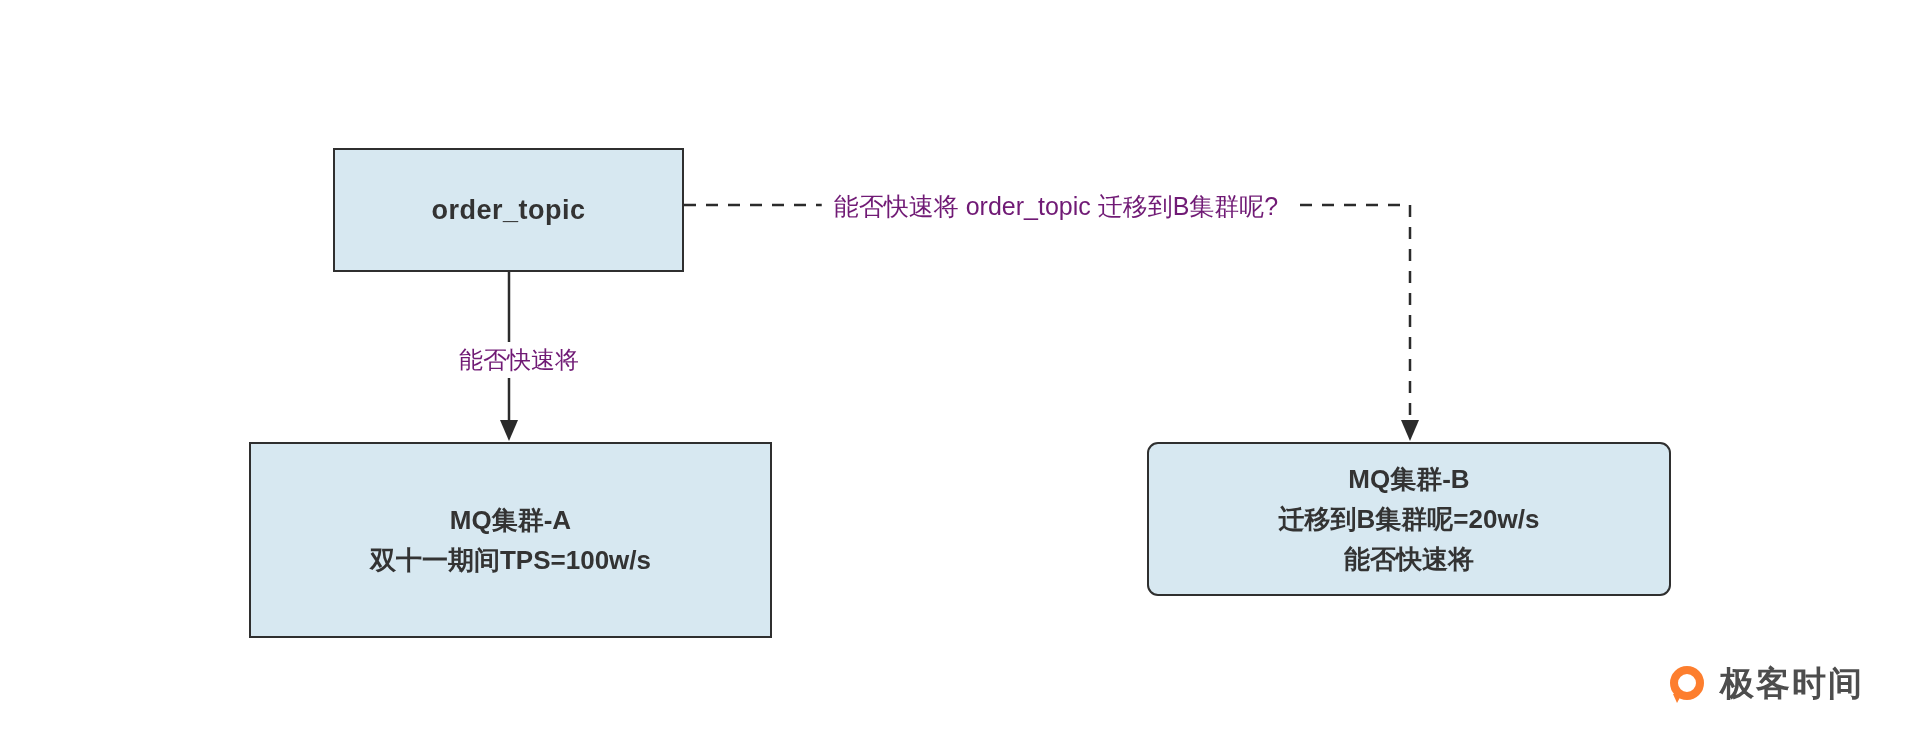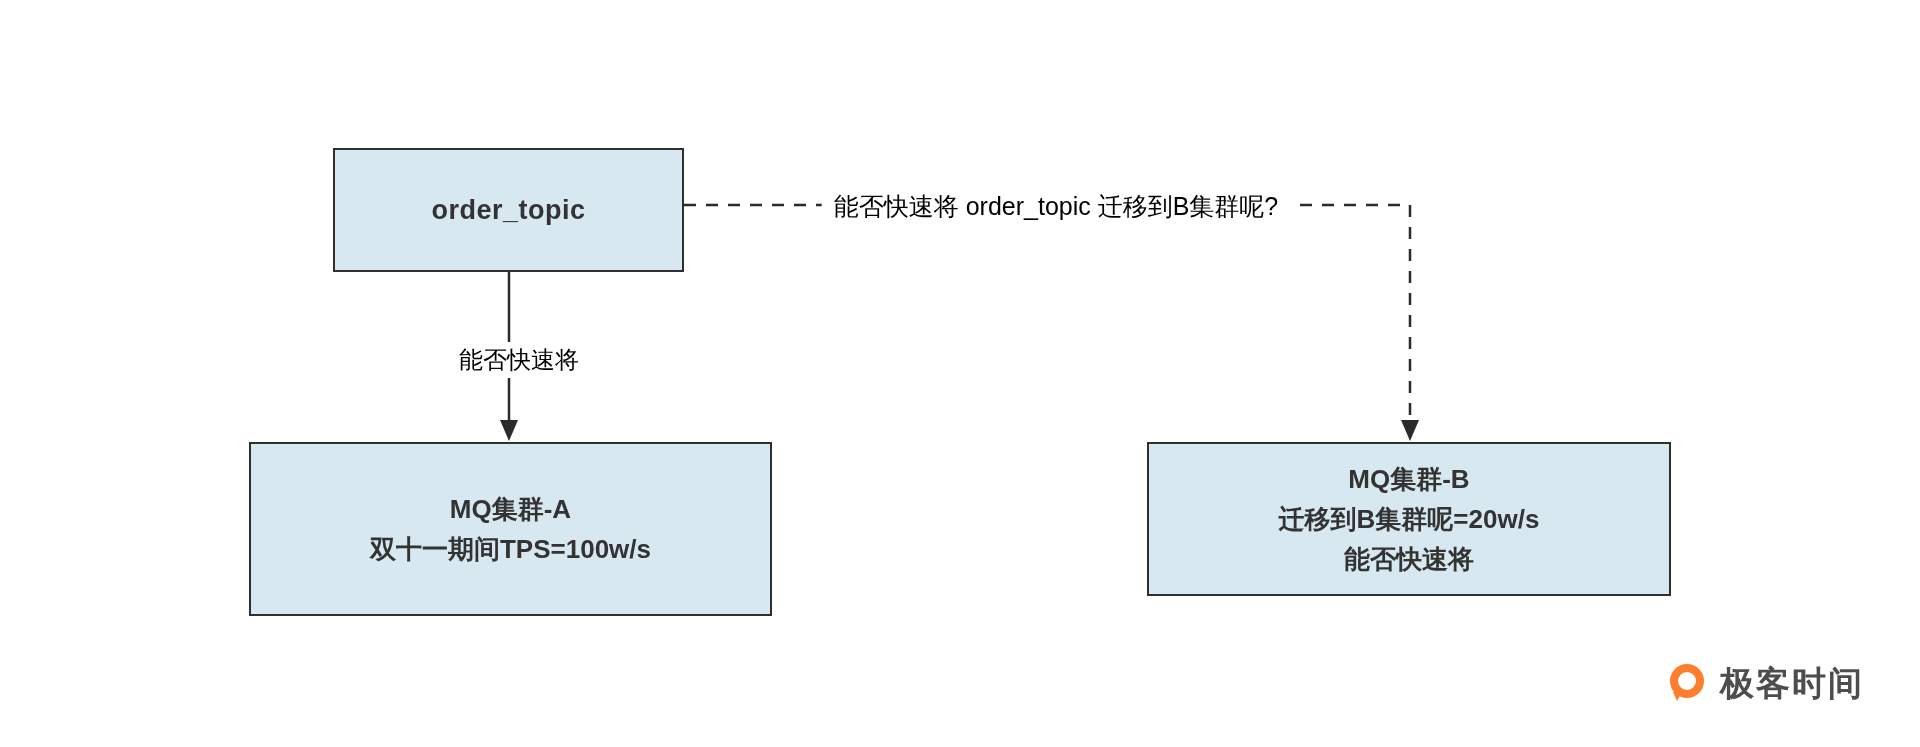--- a/index.html
+++ b/index.html
@@ -44,50 +44,50 @@
     font-size: 26px;
     line-height: 40px;
     white-space: nowrap;
   }
   #order-topic-box {
     left: 333px; top: 148px;
     width: 351px; height: 124px;
   }
   #cluster-a-box {
     left: 249px; top: 442px;
-    width: 523px; height: 174px;
+    width: 523px; height: 196px;
   }
   #cluster-b-box {
     left: 1147px; top: 442px;
-    width: 524px; height: 154px;
+    width: 524px; height: 154px; border-radius: 11px;
   }
   .edge-label {
     position: absolute;
     background: #ffffff;
     white-space: nowrap;
-    color: #000000;
+    color: #701a75;
   }
   #message-send-label {
     left: 519px; top: 342px;
     transform: translateX(-50%);
     font-size: 24px;
     padding: 2px 6px;
   }
   #migrate-question-label {
     left: 1056px; top: 188px;
     transform: translateX(-50%);
     font-size: 25px;
     padding: 2px 12px;
   }
   .brand {
     position: absolute;
     right: 56px;
     bottom: 40px;
     display: flex;
-    align-items: flex-start;
+    align-items: flex-end;
     gap: 12px;
   }
   .brand-text {
     font-size: 34px;
     font-weight: 600;
     color: #4d4d4d;
     letter-spacing: 2px;
   }
 </style>
 </head>

